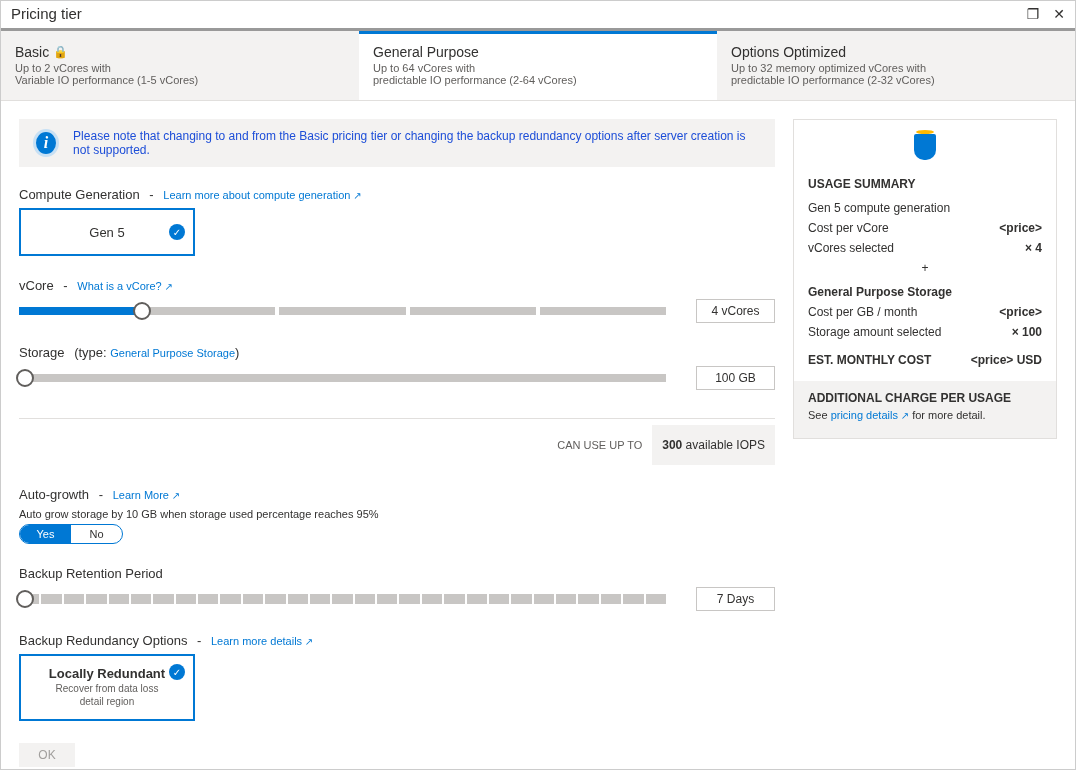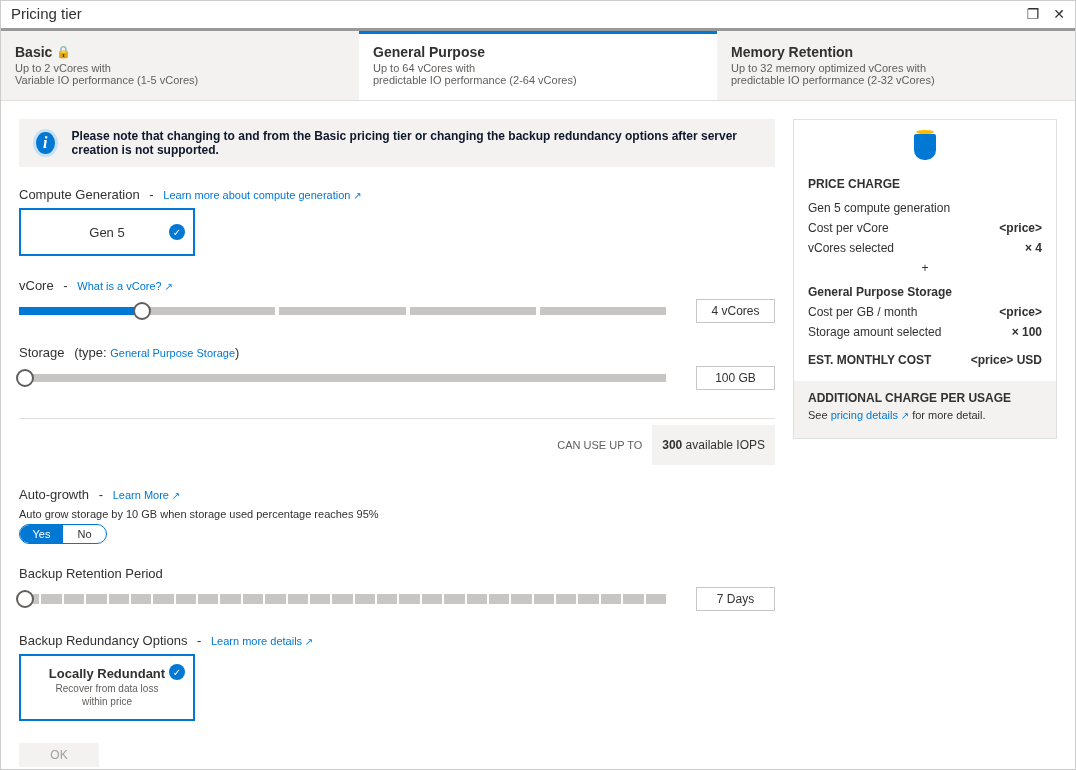--- a/index.html
+++ b/index.html
@@ -5,58 +5,58 @@
 * { box-sizing: border-box; margin: 0; padding: 0; font-family: "Segoe UI", Arial, sans-serif; }
 body { background: #fff; color: #323130; font-size: 13px; }
 .window { width: 1076px; height: 770px; border: 1px solid #ccc; display: flex; flex-direction: column; justify-content: center; }
 .titlebar { display: flex; align-items: center; justify-content: space-between; padding: 4px 10px 6px 10px; border-bottom: 3px solid #999; }
 .titlebar h1 { font-size: 15px; font-weight: 400; }
 .titlebar .controls { display: flex; gap: 14px; }
 .titlebar .controls span { font-size: 14px; cursor: pointer; }
 .tabs { display: flex; background: #f3f2f1; border-bottom: 1px solid #e1dfdd; }
 .tab { flex: 1; padding: 10px 14px 14px 14px; cursor: pointer; border-top: 3px solid transparent; }
 .tab.active { background: #fff; border-top: 3px solid #0078d4; }
-.tab-title { font-size: 14px; font-weight: 700; display: flex; align-items: center; gap: 4px; }
+.tab-title { font-size: 14px; font-weight: 400; display: flex; align-items: center; gap: 4px; }
 .tab-sub { font-size: 11px; color: #605e5c; margin-top: 2px; }
 .tab-sub2 { font-size: 11px; color: #605e5c; }
 .main-area { flex: 1; display: flex; padding: 18px; gap: 18px; overflow: hidden; }
 .left-col { flex: 1; display: flex; flex-direction: column; }
 .right-col { width: 264px; }
 .info-banner { background: #f3f2f1; display: flex; align-items: center; padding: 10px 14px; gap: 14px; margin-bottom: 20px; }
 .info-icon { width: 28px; height: 28px; border-radius: 50%; background: #0078d4; color: #fff; display: flex; align-items: center; justify-content: center; font-weight: bold; font-style: italic; font-family: Georgia, serif; font-size: 16px; border: 3px solid #c7e0f4; }
-.info-banner span { font-size: 12px; color: #0f172a; font-weight: bold; }
+.info-banner span { font-size: 12px; color: #1d4ed8; }
 .section { margin-bottom: 22px; }
 .section-label { font-size: 13px; margin-bottom: 6px; }
 .link { color: #0078d4; font-size: 11px; cursor: pointer; }
 .link::after { content: " ↗"; font-size: 10px; }
 .gen-card { border: 2px solid #0078d4; width: 176px; height: 48px; display: flex; align-items: center; justify-content: center; position: relative; cursor: pointer; }
 .gen-card .check { position: absolute; right: 8px; top: 50%; transform: translateY(-50%); width: 16px; height: 16px; background: #0078d4; border-radius: 50%; color: #fff; display: flex; align-items: center; justify-content: center; font-size: 10px; }
 .slider-row { display: flex; align-items: center; gap: 30px; }
 .slider-track { flex: 1; height: 8px; background: #c8c6c4; position: relative; cursor: pointer; }
 .slider-fill { position: absolute; left: 0; top: 0; bottom: 0; background: #0078d4; }
 .slider-thumb { position: absolute; top: 50%; transform: translate(-50%, -50%); width: 18px; height: 18px; border-radius: 50%; background: #fff; border: 2px solid #605e5c; }
 .seg-slider { flex:1; display:flex; gap:4px; height:8px; position:relative; cursor:pointer; }
 .seg-slider .seg { flex:1; background:#c8c6c4; }
 .seg-slider .seg.on { background:#0078d4; }
 .value-box { width: 79px; border: 1px solid #c8c6c4; text-align: center; padding: 4px 6px; font-size: 12px; }
 .storage-type { color: #0078d4; font-size: 11px; }
 .iops-row { display: flex; justify-content: flex-end; align-items: center; gap: 10px; margin-top: 28px; border-top: 1px solid #e1dfdd; padding-top: 6px; }
 .iops-label { font-size: 11px; color: #605e5c; }
 .iops-box { background: #f3f2f1; padding: 13px 10px; font-size: 12px; }
-.toggle { width: 88px; height: 20px; border: 1px solid #0078d4; border-radius: 10px; display: flex; overflow: hidden; cursor: pointer; }
+.toggle { width: 104px; height: 20px; border: 1px solid #0078d4; border-radius: 10px; display: flex; overflow: hidden; cursor: pointer; }
 .toggle span { flex: 1; display: flex; align-items: center; justify-content: center; font-size: 11px; }
 .toggle .on { background: #0078d4; color: #fff; }
 .toggle .off { color: #323130; }
 .backup-seg { flex:1; display:flex; gap:2px; height:10px; position:relative; cursor:pointer; }
 .backup-seg .bseg { flex:1; background:#c8c6c4; }
 .redund-card { border: 2px solid #0078d4; width: 176px; padding: 10px 8px 12px 8px; text-align: center; position: relative; cursor: pointer; }
 .redund-title { font-weight: 600; font-size: 13px; }
 .redund-sub { font-size: 10px; color: #605e5c; margin-top: 2px; }
 .redund-card .check { position: absolute; right: 8px; top: 8px; width: 16px; height: 16px; background: #0078d4; border-radius: 50%; color: #fff; display: flex; align-items: center; justify-content: center; font-size: 10px; }
-.ok-btn { width: 80px; padding: 5px 0; background: #f3f2f1; border: none; color: #a19f9d; font-size: 12px; cursor: not-allowed; margin-top: auto; }
+.ok-btn { width: 56px; padding: 5px 0; background: #f3f2f1; border: none; color: #a19f9d; font-size: 12px; cursor: not-allowed; margin-top: auto; }
 .price-panel { border: 1px solid #e1dfdd; }
 .price-head { padding: 14px 0; text-align: center; }
 .price-logo { width: 22px; height: 26px; background: #0078d4; border-radius: 2px 2px 10px 10px; display: inline-block; position: relative; }
 .price-logo::before { content: ""; position: absolute; top: -4px; left: 2px; right: 2px; height: 4px; background: #ffb900; border-radius: 50%; }
 .price-body { padding: 0 14px 14px 14px; }
 .price-title { font-weight: 700; font-size: 12px; margin-bottom: 10px; }
 .price-line { display: flex; justify-content: space-between; font-size: 12px; margin-bottom: 6px; }
 .price-line .r { font-weight: 600; }
 .plus { text-align: center; margin: 4px 0 10px 0; font-size: 12px; }
 .sub-title { font-weight: 700; font-size: 12px; margin: 6px 0; }
@@ -89,21 +89,21 @@
         </div>
       <div class="tab-sub">Up to 2 vCores with</div>
       <div class="tab-sub2">Variable IO performance (1-5 vCores)</div>
     </div>
     <div class="tab active">
       <div class="tab-title">General Purpose</div>
       <div class="tab-sub">Up to 64 vCores with</div>
       <div class="tab-sub2">predictable IO performance (2-64 vCores)</div>
     </div>
     <div class="tab">
-      <div class="tab-title">Memory Retention</div>
+      <div class="tab-title">Options Optimized</div>
       <div class="tab-sub">Up to 32 memory optimized vCores with</div>
       <div class="tab-sub2">predictable IO performance (2-32 vCores)</div>
     </div>
   </div>
 
   <div class="main-area">
     <div class="left-col">
 
       <div class="info-banner">
         <div class="info-icon">i</div>
@@ -214,35 +214,35 @@
 
       <div class="section">
         <div class="section-label">
           <span>Backup Redundancy Options</span>
           <span class="small-gap">-</span>
           <span class="link small-gap">Learn more details</span>
         </div>
         <div class="redund-card">
           <div class="redund-title">Locally Redundant</div>
           <div class="redund-sub">Recover from data loss</div>
-          <div class="redund-sub">within price</div>
+          <div class="redund-sub">detail region</div>
           <span class="check">✓</span>
         </div>
       </div>
 
       <button class="ok-btn">OK</button>
     </div>
 
     <div class="right-col">
       <div class="price-panel">
         <div class="price-head">
           <span class="price-logo"></span>
         </div>
         <div class="price-body">
-          <div class="price-title">PRICE CHARGE</div>
+          <div class="price-title">USAGE SUMMARY</div>
           <div class="price-line">
               <span>Gen 5 compute generation</span>
             </div>
           <div class="price-line">
               <span>Cost per vCore</span>
               <span class="r">&lt;price&gt;</span>
             </div>
           <div class="price-line">
               <span>vCores selected</span>
               <span class="r">×   4</span>

